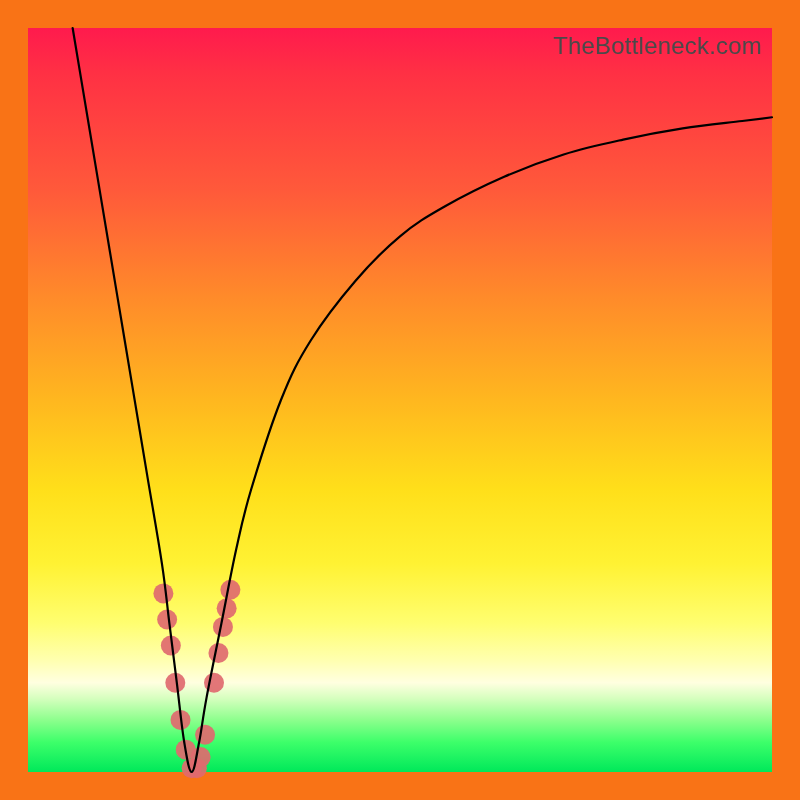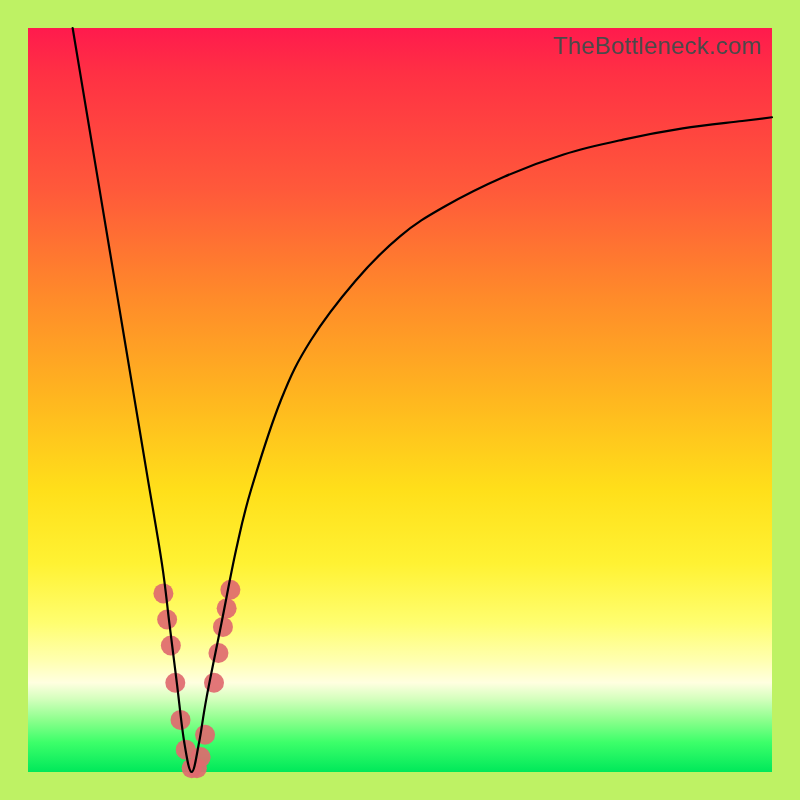--- a/index.html
+++ b/index.html
@@ -8,21 +8,21 @@
     width: 800px;
     height: 800px;
     overflow: hidden;
     background: #000;
     font-family: Arial, Helvetica, sans-serif;
   }
   .frame {
     position: relative;
     width: 800px;
     height: 800px;
-    background: #bef264;
+    background: #f97316;
   }
   .plot {
     position: absolute;
     left: 28px;
     top: 28px;
     width: 744px;
     height: 744px;
     
     background: linear-gradient(
       to bottom,

